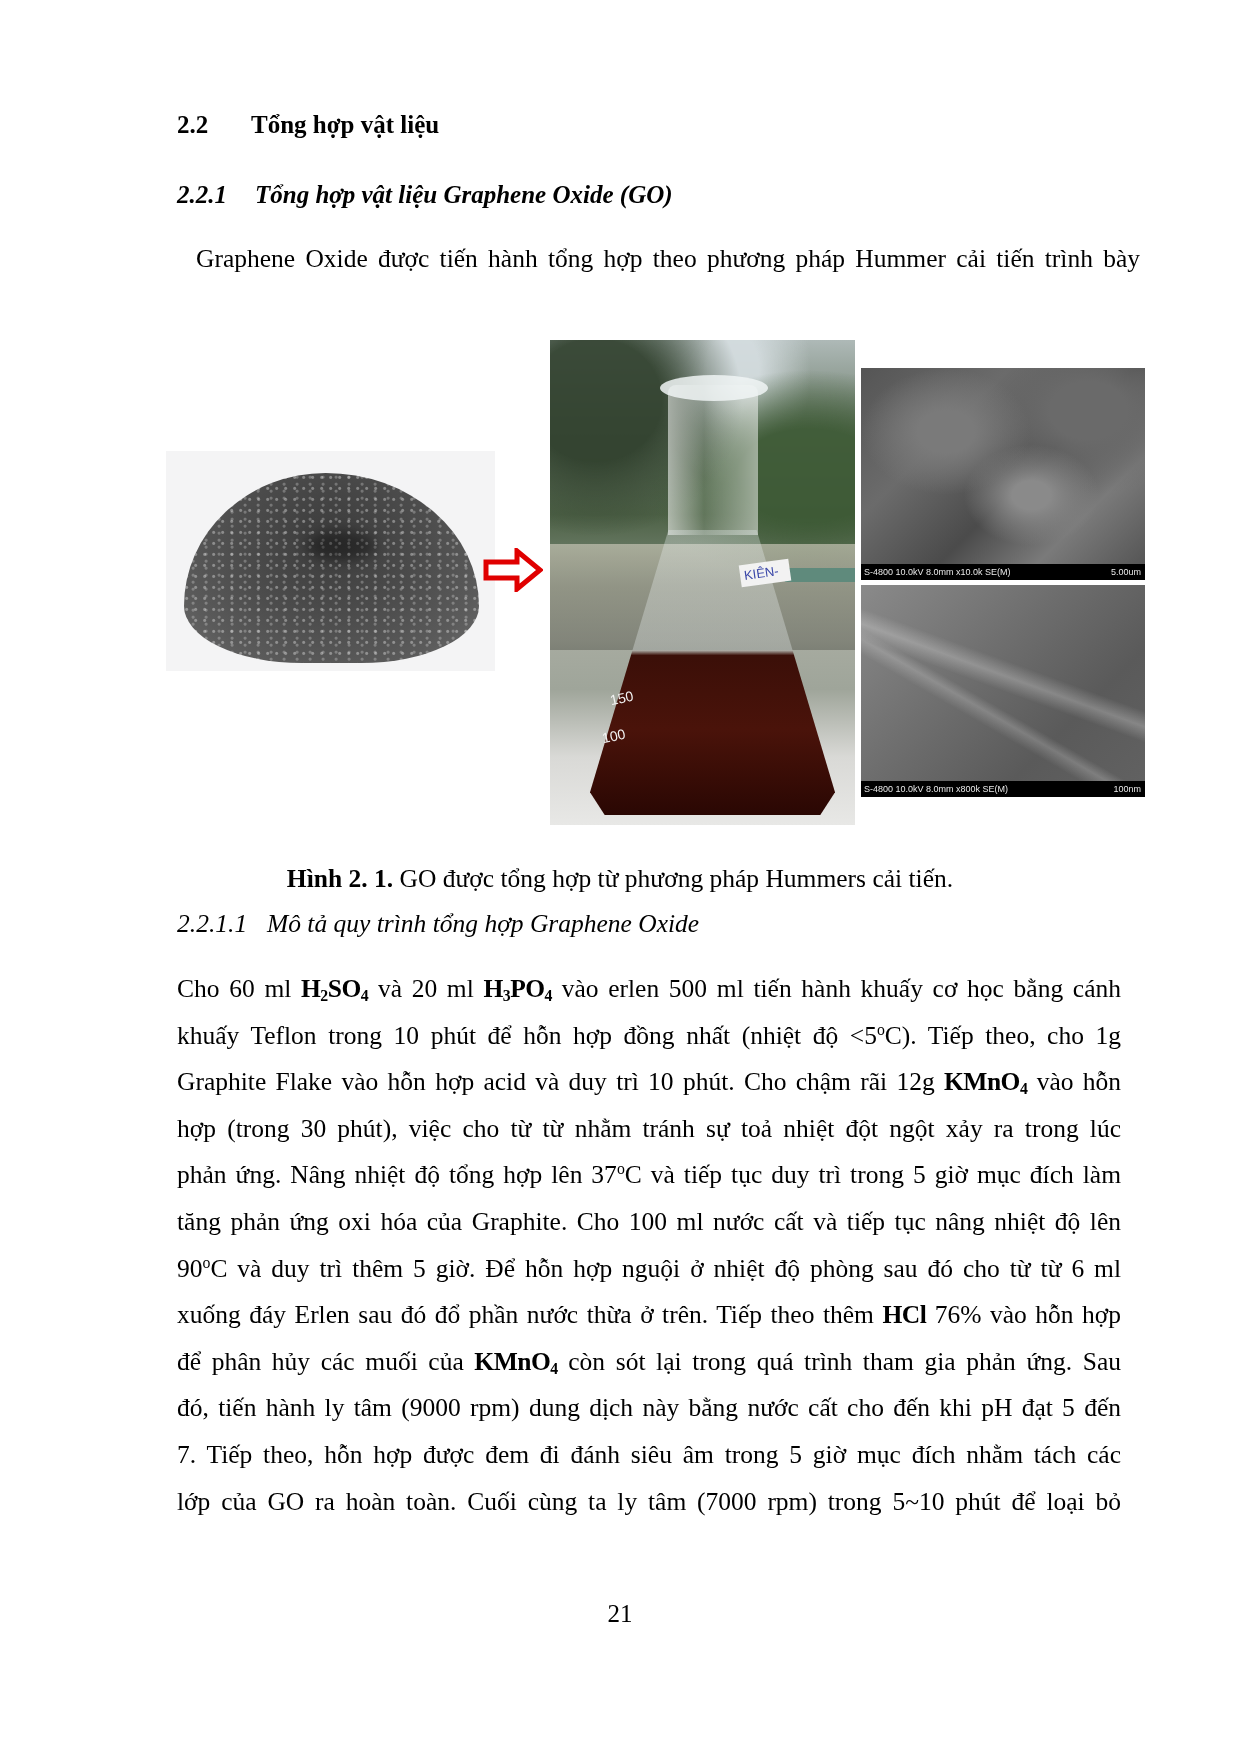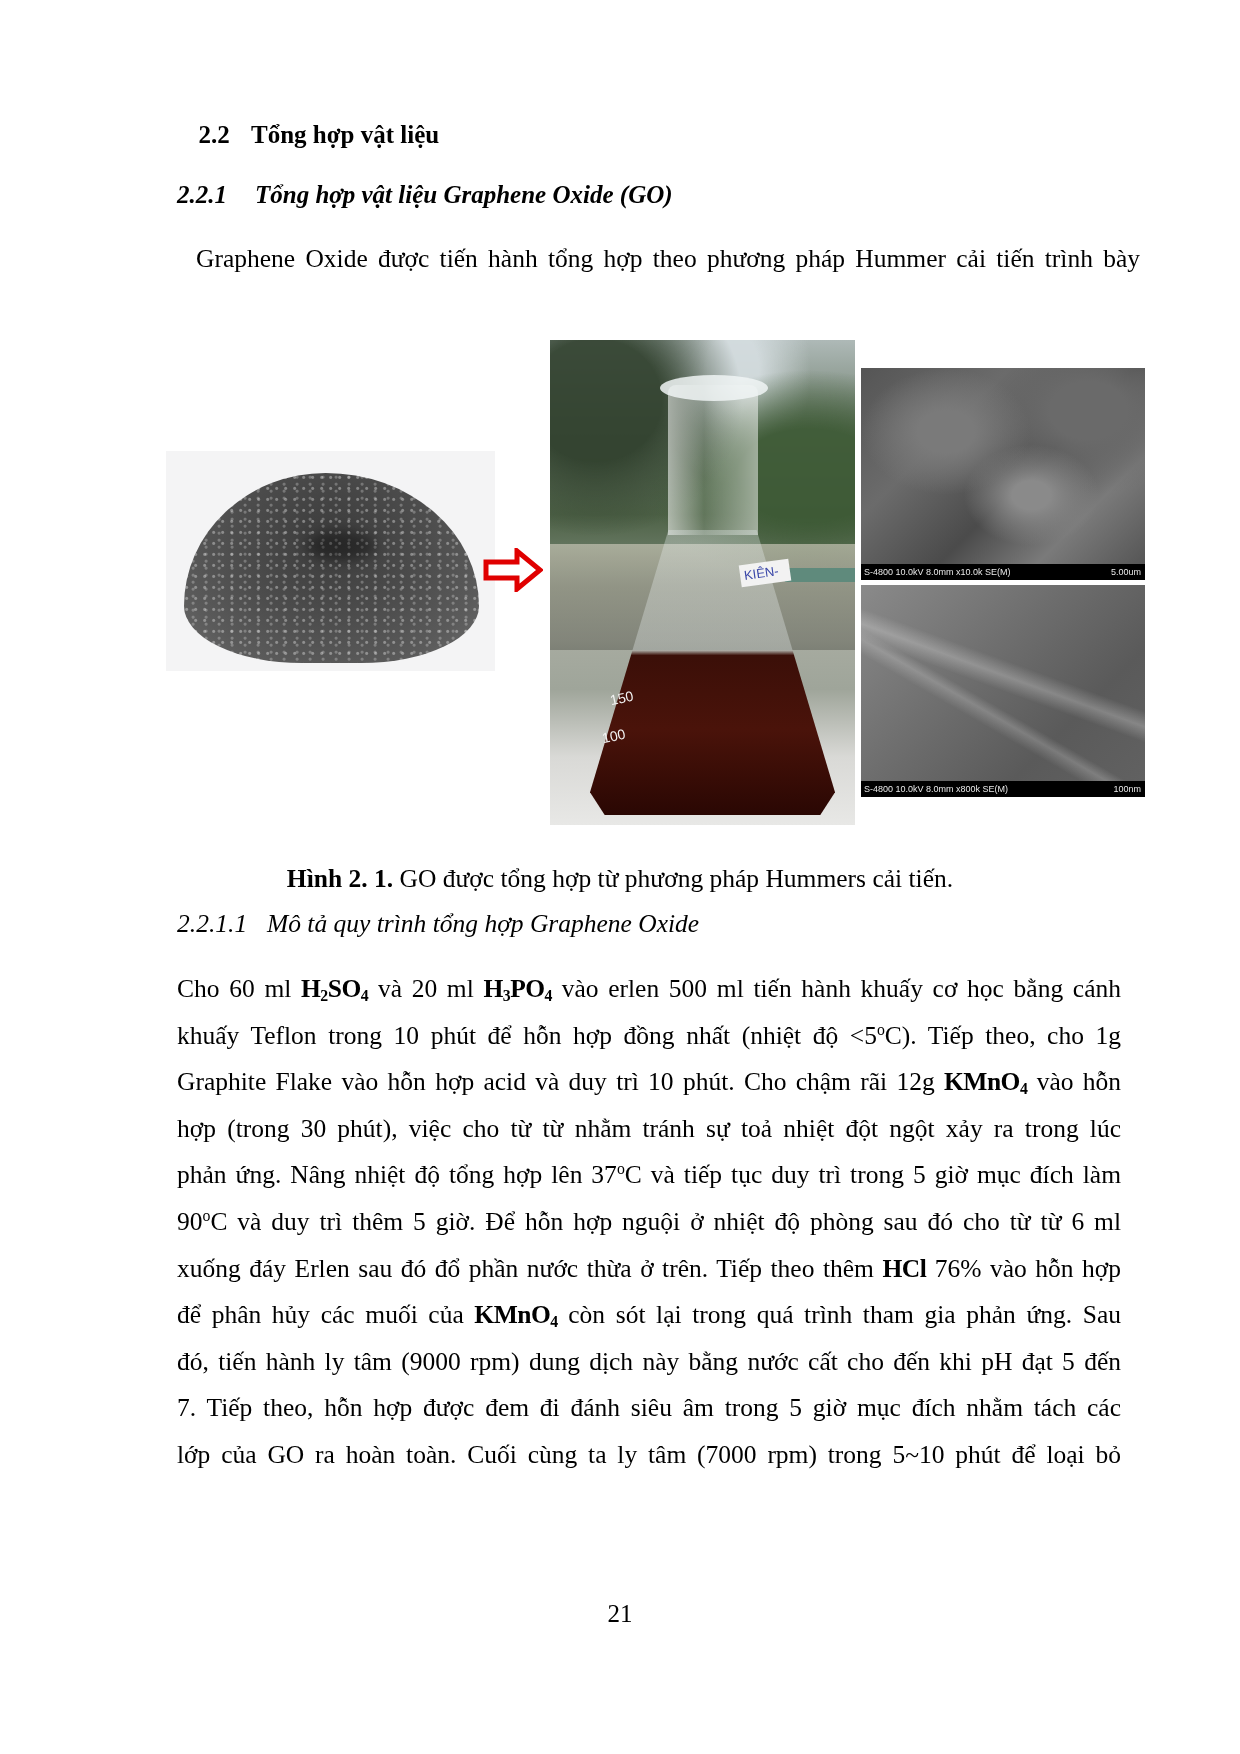--- a/index.html
+++ b/index.html
@@ -1,20 +1,20 @@
 <!DOCTYPE html>
 <html><head>
   <meta charset="utf-8">
   <style>
     html, body { margin: 0; padding: 0; background: #ffffff; }
     body { width: 1240px; height: 1754px; position: relative; overflow: hidden;
            font-family: "Liberation Serif", "DejaVu Serif", serif; color: #000; }
     .abs { position: absolute; }
 
-    .h2 { left: 177px; top: 118px; font-size: 25px; font-weight: bold; line-height: 34px; white-space: nowrap; text-align: center; }
+    .h2 { left: 177px; top: 108px; font-size: 25px; font-weight: bold; line-height: 34px; white-space: nowrap; }
     .h2 .num { display: inline-block; width: 74px; }
     .h3 { left: 177px; top: 178px; font-size: 25px; font-weight: bold; font-style: italic; line-height: 34px; white-space: nowrap; }
     .h3 .num { display: inline-block; width: 78px; }
 
     .para { left: 177px; width: 944px; font-size: 25.5px; line-height: 46.6px; text-align: justify; }
     .para-intro { top: 236px; margin-left: 19px; }
     .para-main { top: 966px; }
     .line { display: block; text-align: justify; text-align-last: justify; white-space: nowrap; }
     .line.last { text-align-last: left; }
     .chem { font-weight: bold; letter-spacing: -0.5px; }
@@ -133,20 +133,21 @@
 <div class="abs h4">
   <span class="num">2.2.1.1</span><span>Mô tả quy trình tổng hợp Graphene Oxide</span>
 </div>
 
 <div class="abs para para-main">
   <span class="line"><span>Cho 60 ml </span><span class="chem"><span>H</span><sub>2</sub><span>SO</span><sub>4</sub></span><span> và 20 ml </span><span class="chem"><span>H</span><sub>3</sub><span>PO</span><sub>4</sub></span><span> vào erlen 500 ml tiến hành khuấy cơ học bằng cánh</span></span>
   <span class="line"><span>khuấy Teflon trong 10 phút để hỗn hợp đồng nhất (nhiệt độ &lt;5</span><sup>o</sup><span>C). Tiếp theo, cho 1g</span></span>
   <span class="line"><span>Graphite Flake vào hỗn hợp acid và duy trì 10 phút. Cho chậm rãi 12g </span><span class="chem"><span>KMnO</span><sub>4</sub></span><span> vào hỗn</span></span>
   <span class="line">hợp (trong 30 phút), việc cho từ từ nhằm tránh sự toả nhiệt đột ngột xảy ra trong lúc</span>
   <span class="line"><span>phản ứng. Nâng nhiệt độ tổng hợp lên 37</span><sup>o</sup><span>C và tiếp tục duy trì trong 5 giờ mục đích làm</span></span>
+  <span class="line">tăng phản ứng oxi hóa của Graphite. Cho 100 ml nước cất và tiếp tục nâng nhiệt độ lên</span>
   <span class="line"><span>90</span><sup>o</sup><span>C và duy trì thêm 5 giờ. Để hỗn hợp nguội ở nhiệt độ phòng sau đó cho từ từ 6 ml</span></span>
   <span class="line"><span>xuống đáy Erlen sau đó đổ phần nước thừa ở trên. Tiếp theo thêm </span><span class="chem">HCl</span><span> 76% vào hỗn hợp</span></span>
   <span class="line"><span>để phân hủy các muối của </span><span class="chem"><span>KMnO</span><sub>4</sub></span><span> còn sót lại trong quá trình tham gia phản ứng. Sau</span></span>
   <span class="line">đó, tiến hành ly tâm (9000 rpm) dung dịch này bằng nước cất cho đến khi pH đạt 5 đến</span>
   <span class="line">7. Tiếp theo, hỗn hợp được đem đi đánh siêu âm trong 5 giờ mục đích nhằm tách các</span>
   <span class="line">lớp của GO ra hoàn toàn. Cuối cùng ta ly tâm (7000 rpm) trong 5~10 phút để loại bỏ</span>
 </div>
 
 <div class="abs page-num">21</div>
 

